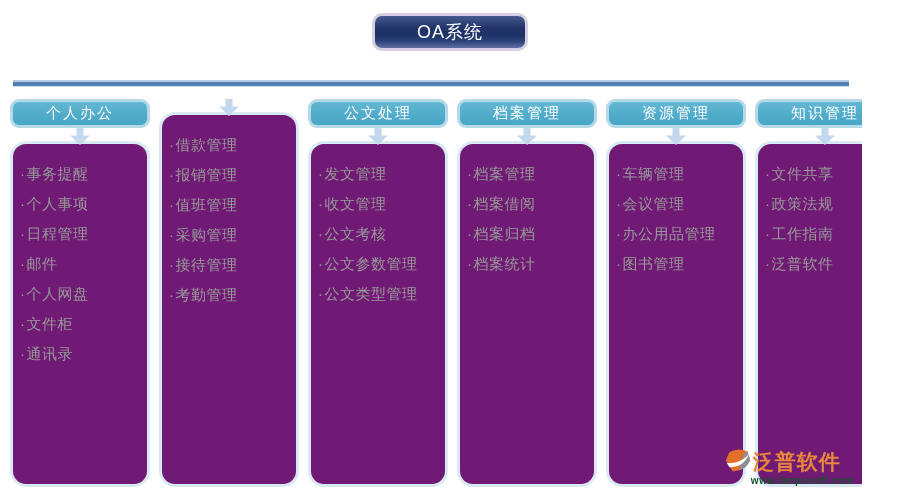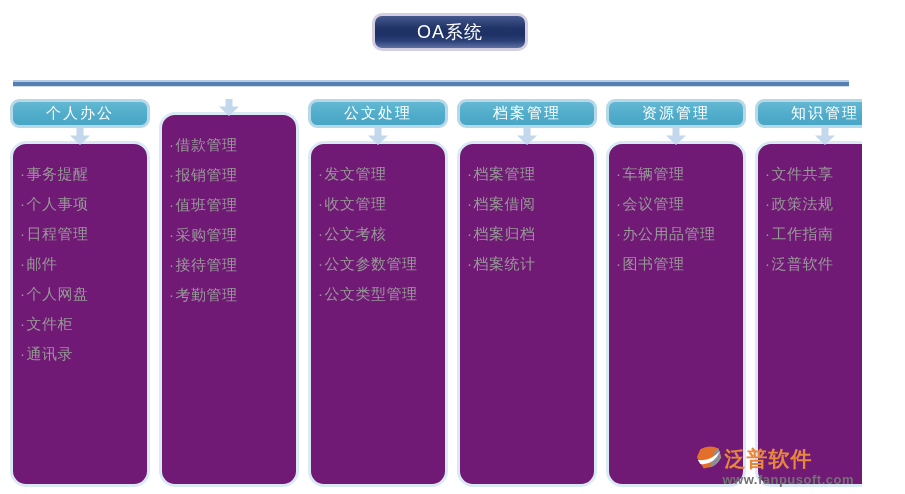--- a/index.html
+++ b/index.html
@@ -45,21 +45,21 @@
     letter-spacing:0.5px;
   }
   .panel li::before{content:"·";margin-right:1px;color:#989898;}
   
   .watermark{
     position:absolute;right:8px;bottom:8px;z-index:5;
     display:flex;flex-direction:column;align-items:flex-start;line-height:1;
   }
   .wm-row{display:flex;align-items:center;gap:2px;}
   .wm-brand{font-size:21px;font-weight:bold;color:#e8873b;letter-spacing:1px;}
-  .wm-url{font-size:13px;font-weight:bold;color:#737373;letter-spacing:0.5px;margin-top:2px;margin-left:26px;}
+  .wm-url{font-size:10px;font-weight:bold;color:#14532d;letter-spacing:0.5px;margin-top:2px;margin-left:26px;}
 </style>
 </head>
 <body>
 
 <div class="stage">
 
   <div class="title-box">
     <span>OA系统</span>
   </div>
 

